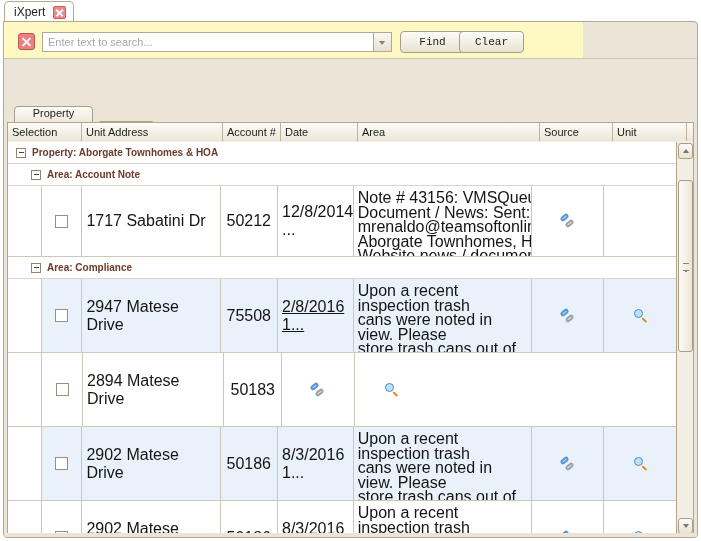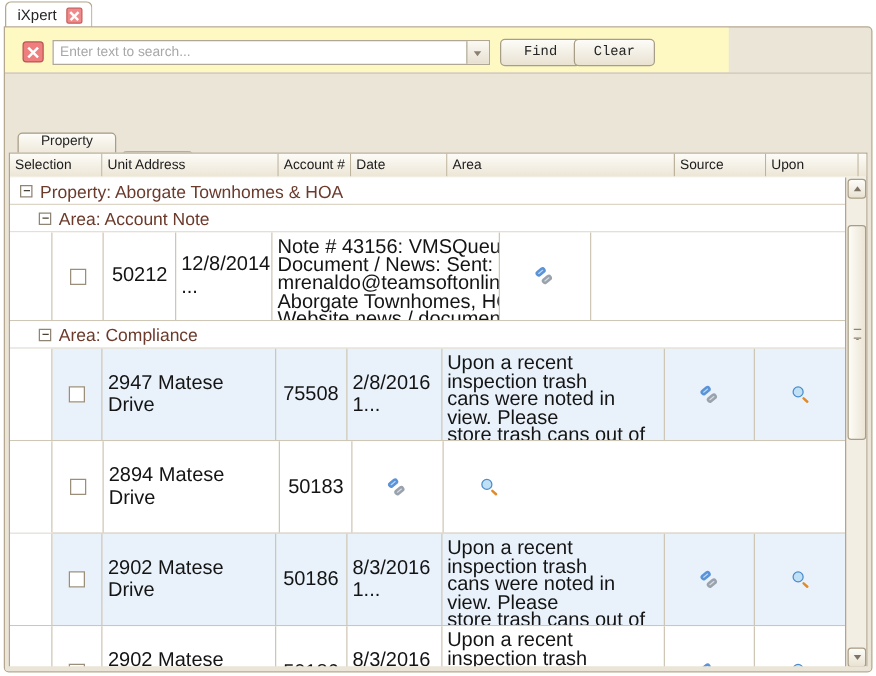--- a/index.html
+++ b/index.html
@@ -239,22 +239,22 @@
   }
 
   .grouprow {
     position: relative;
     box-sizing: border-box;
     height: 22px;
     background: #ffffff;
     border-bottom: 1px solid #ddd6c6;
     display: flex;
     align-items: center;
-    font-weight: normal;
-    font-size: 14px;
+    font-weight: bold;
+    font-size: 10px;
     color: #6b3a2b;
   }
   .grouprow.lvl1 { padding-left: 8px; }
   .grouprow.lvl2 { padding-left: 23px; }
   .expander {
     width: 10px; height: 10px;
     box-sizing: border-box;
     border: 1px solid #8f8574;
     background: #ffffff;
     position: relative;
@@ -457,41 +457,42 @@
 
     <div class="grid">
 
       <div class="grid-header">
         <div class="hcell" style="left:0px;width:74px;">Selection</div>
         <div class="hcell" style="left:74px;width:141px;">Unit Address</div>
         <div class="hcell" style="left:215px;width:58px;">Account #</div>
         <div class="hcell" style="left:273px;width:77px;">Date</div>
         <div class="hcell" style="left:350px;width:182px;">Area</div>
         <div class="hcell" style="left:532px;width:73px;">Source</div>
-        <div class="hcell" style="left:605px;width:74px;">Upon</div>
+        <div class="hcell" style="left:605px;width:74px;">Unit</div>
         <div class="hcell" style="left:679px;width:8px;border-right:none;"></div>
       </div>
 
       <div class="grid-body">
 
         <div class="grouprow lvl1">
           <span class="expander"></span>
           <span>Property: Aborgate Townhomes &amp; HOA</span>
         </div>
 
         <div class="grouprow lvl2">
           <span class="expander"></span>
           <span>Area: Account Note</span>
         </div>
 
         <div class="datarow" style="height:71px;">
           <div class="row-indent"></div>
           <div class="cell" style="width:41px;justify-content:center;">
             <span class="checkbox"></span>
           </div>
+          <div class="cell" style="width:141px;">1717 Sabatini Dr</div>
           <div class="cell num" style="width:58px;">50212</div>
           <div class="cell" style="width:77px;">12/8/2014 ...</div>
           <div class="cell note" style="width:182px;">Note # 43156: VMSQueue:
 Document / News: Sent:
 mrenaldo@teamsoftonline.com
 Aborgate Townhomes, HOA:
 Website news / documents</div>
           <div class="cell icon" style="width:73px;">
             <span class="icon-source">
                 <i class="lnk a"></i>
@@ -506,21 +507,21 @@
           <span>Area: Compliance</span>
         </div>
 
         <div class="datarow alt" style="height:74px;">
           <div class="row-indent"></div>
           <div class="cell" style="width:41px;justify-content:center;">
             <span class="checkbox"></span>
           </div>
           <div class="cell" style="width:141px;">2947 Matese Drive</div>
           <div class="cell num" style="width:58px;">75508</div>
-          <div class="cell" style="width:77px;">2/8/2016 1...</div>
+          <div class="cell" style="width:77px;text-decoration:underline;">2/8/2016 1...</div>
           <div class="cell note" style="width:182px;">Upon a recent inspection trash
 cans were noted in view.  Please
 store trash cans out of view.
 Please remember trash must be
 stored out of common area view</div>
           <div class="cell icon" style="width:73px;">
             <span class="icon-source">
                 <i class="lnk a"></i>
                 <i class="lnk b"></i>
               </span>

